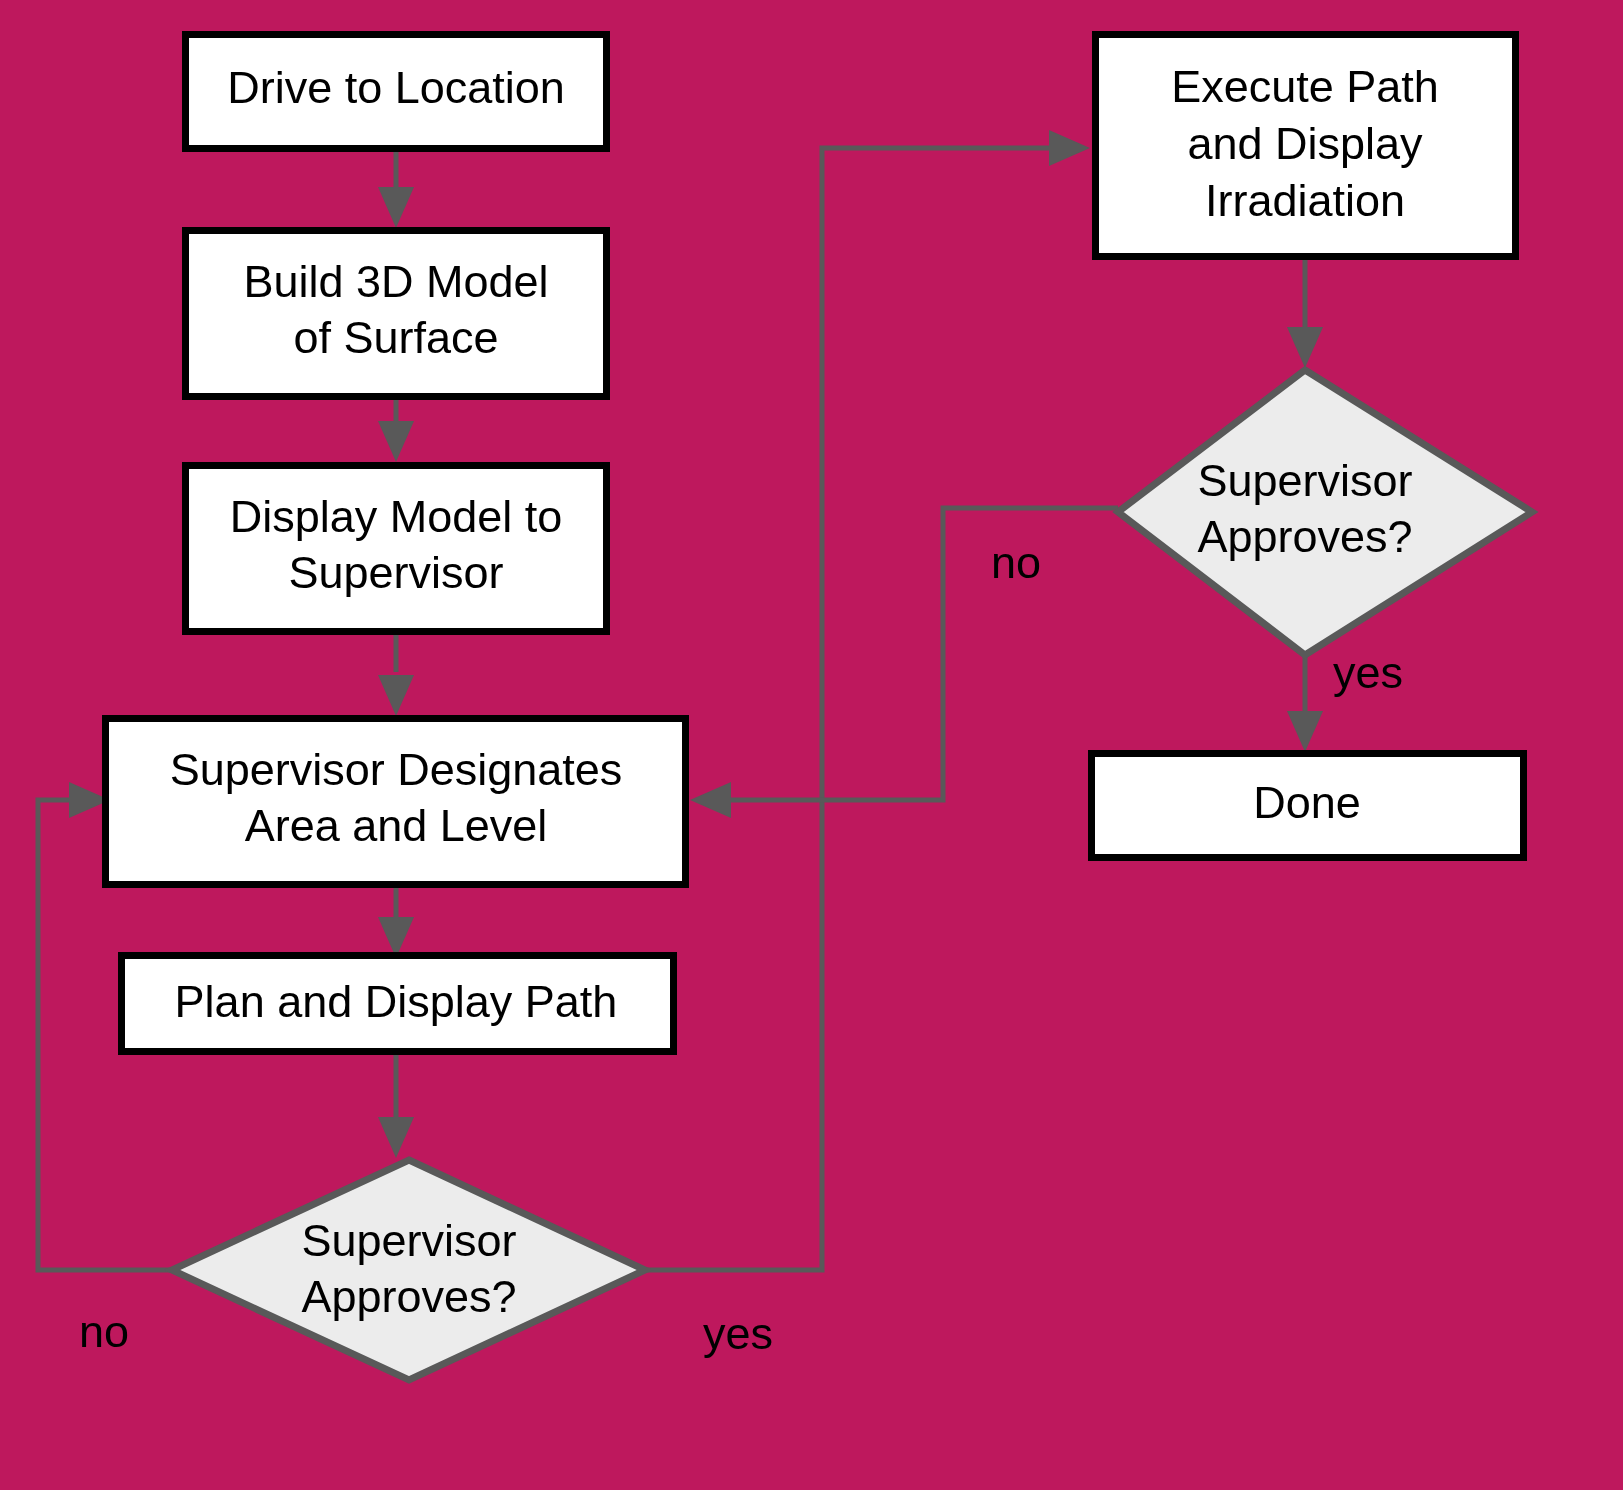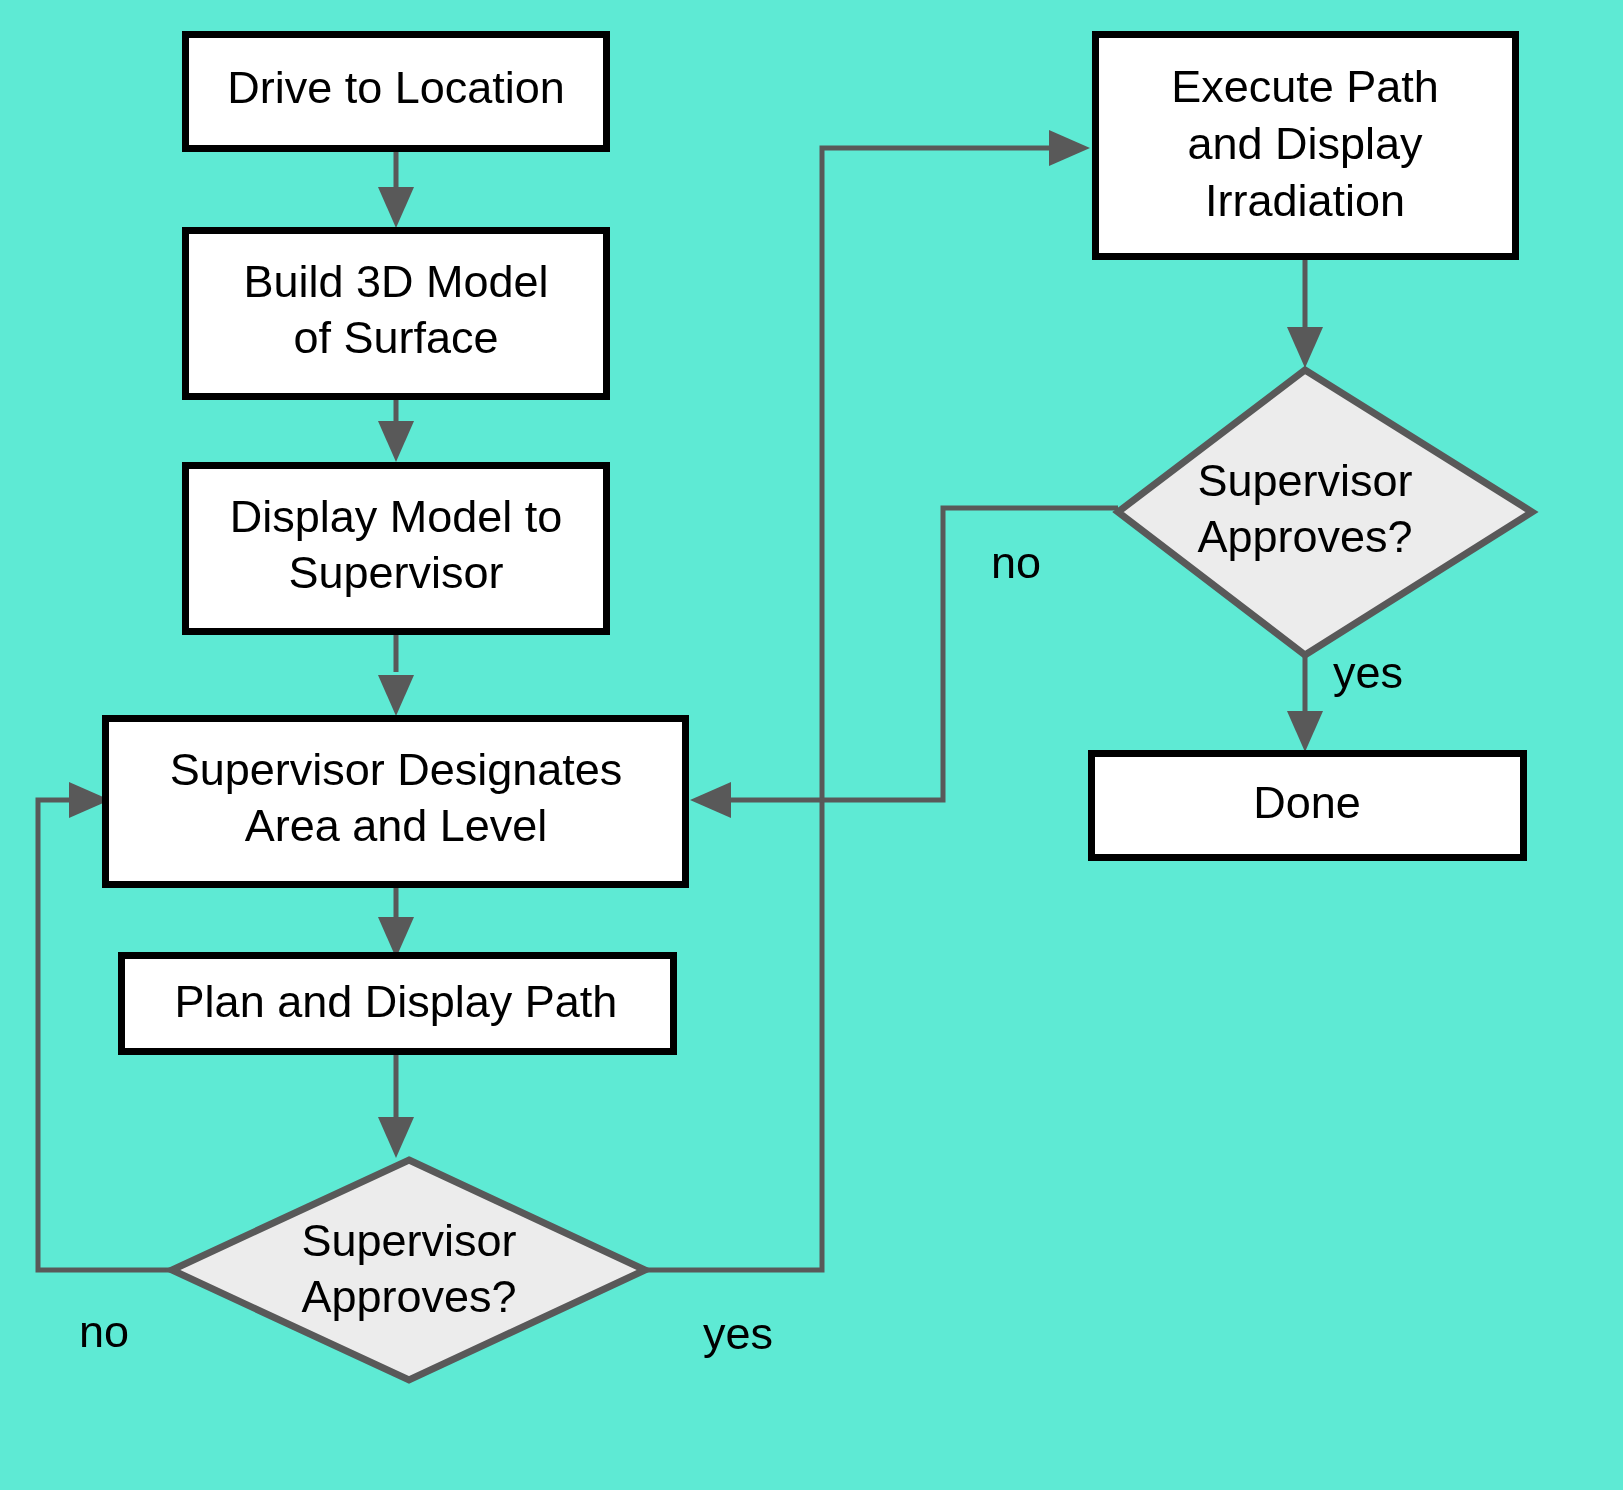--- a/index.html
+++ b/index.html
@@ -4,21 +4,21 @@
 <style>
   html, body {
     margin: 0;
     padding: 0;
     background: #ffffff;
   }
   #flowchart-root {
     position: relative;
     width: 1623px;
     height: 1490px;
-    background: #5eead4;
+    background: #be185d;
     font-family: "Liberation Sans", sans-serif;
   }
   svg#flow-svg {
     position: absolute;
     top: 0;
     left: 0;
     width: 1623px;
     height: 1490px;
     display: block;
   }

